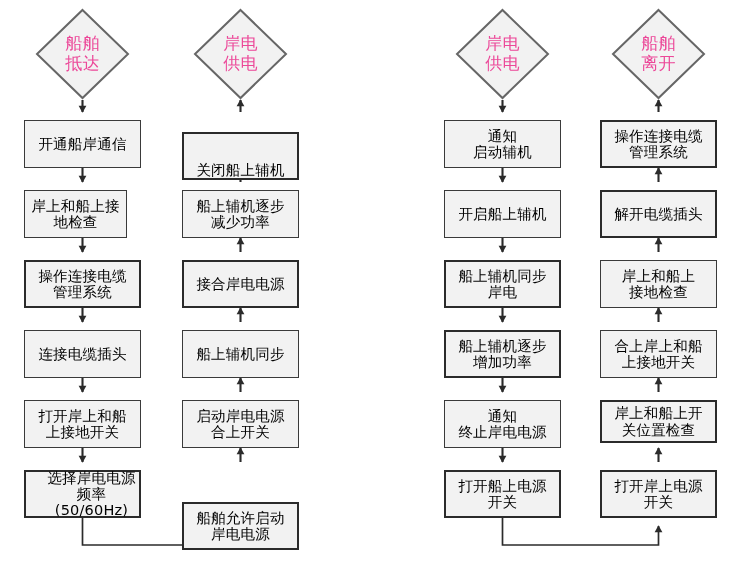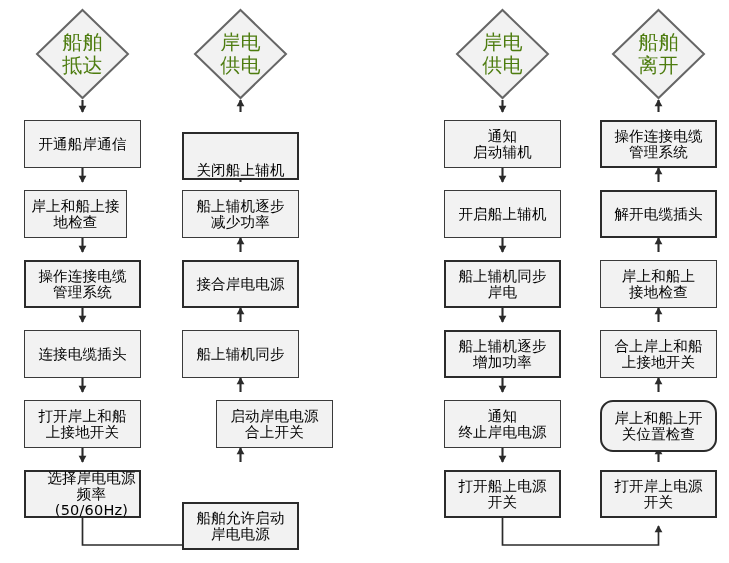--- a/index.html
+++ b/index.html
@@ -48,23 +48,23 @@
   }
   .diamond-label {
     position: absolute;
     left: 0; top: 0;
     width: 100%;
     height: 100%;
     display: flex;
     align-items: center;
     justify-content: center;
     text-align: center;
-    font-size: 20px;
+    font-size: 17px;
     line-height: 1.15;
-    color: #4d7c0f;
+    color: #ec4899;
     white-space: pre-line;
     letter-spacing: 0.2px;
   }
   
   .conn {
     position: absolute;
     left: 0; top: 0;
     width: 729px;
     height: 563px;
     pointer-events: none;
@@ -175,21 +175,21 @@
   <div class="node" style="left:182px; top:190px; width:117px; height:48px;">
     <span class="txt">船上辅机逐步
 减少功率</span>
   </div>
   <div class="node thick" style="left:182px; top:260px; width:117px; height:48px;">
     <span class="txt">接合岸电电源</span>
   </div>
   <div class="node" style="left:182px; top:330px; width:117px; height:48px;">
     <span class="txt">船上辅机同步</span>
   </div>
-  <div class="node" style="left:182px; top:400px; width:117px; height:48px;margin-left:34px;">
+  <div class="node" style="left:182px; top:400px; width:117px; height:48px;">
     <span class="txt">启动岸电电源
 合上开关</span>
   </div>
   <div class="node thick" style="left:182px; top:470px; width:117px; height:48px;margin-top:32px;">
     <span class="txt">船舶允许启动
 岸电电源</span>
   </div>
 
   <div class="diamond-wrap" style="left:455px; top:8px; width:95px; height:92px;">
     <svg class="diamond-shape" viewBox="0 0 95 92">
@@ -239,21 +239,21 @@
     <span class="txt">解开电缆插头</span>
   </div>
   <div class="node" style="left:600px; top:260px; width:117px; height:48px;">
     <span class="txt">岸上和船上
 接地检查</span>
   </div>
   <div class="node" style="left:600px; top:330px; width:117px; height:48px;">
     <span class="txt">合上岸上和船
 上接地开关</span>
   </div>
-  <div class="node thick" style="left:600px; top:400px; width:117px; height:52px;border-radius:13px;">
+  <div class="node thick" style="left:600px; top:400px; width:117px; height:43px;">
     <span class="txt">岸上和船上开
 关位置检查</span>
   </div>
   <div class="node thick" style="left:600px; top:470px; width:117px; height:48px;">
     <span class="txt">打开岸上电源
 开关</span>
   </div>
 
 </div>
 

